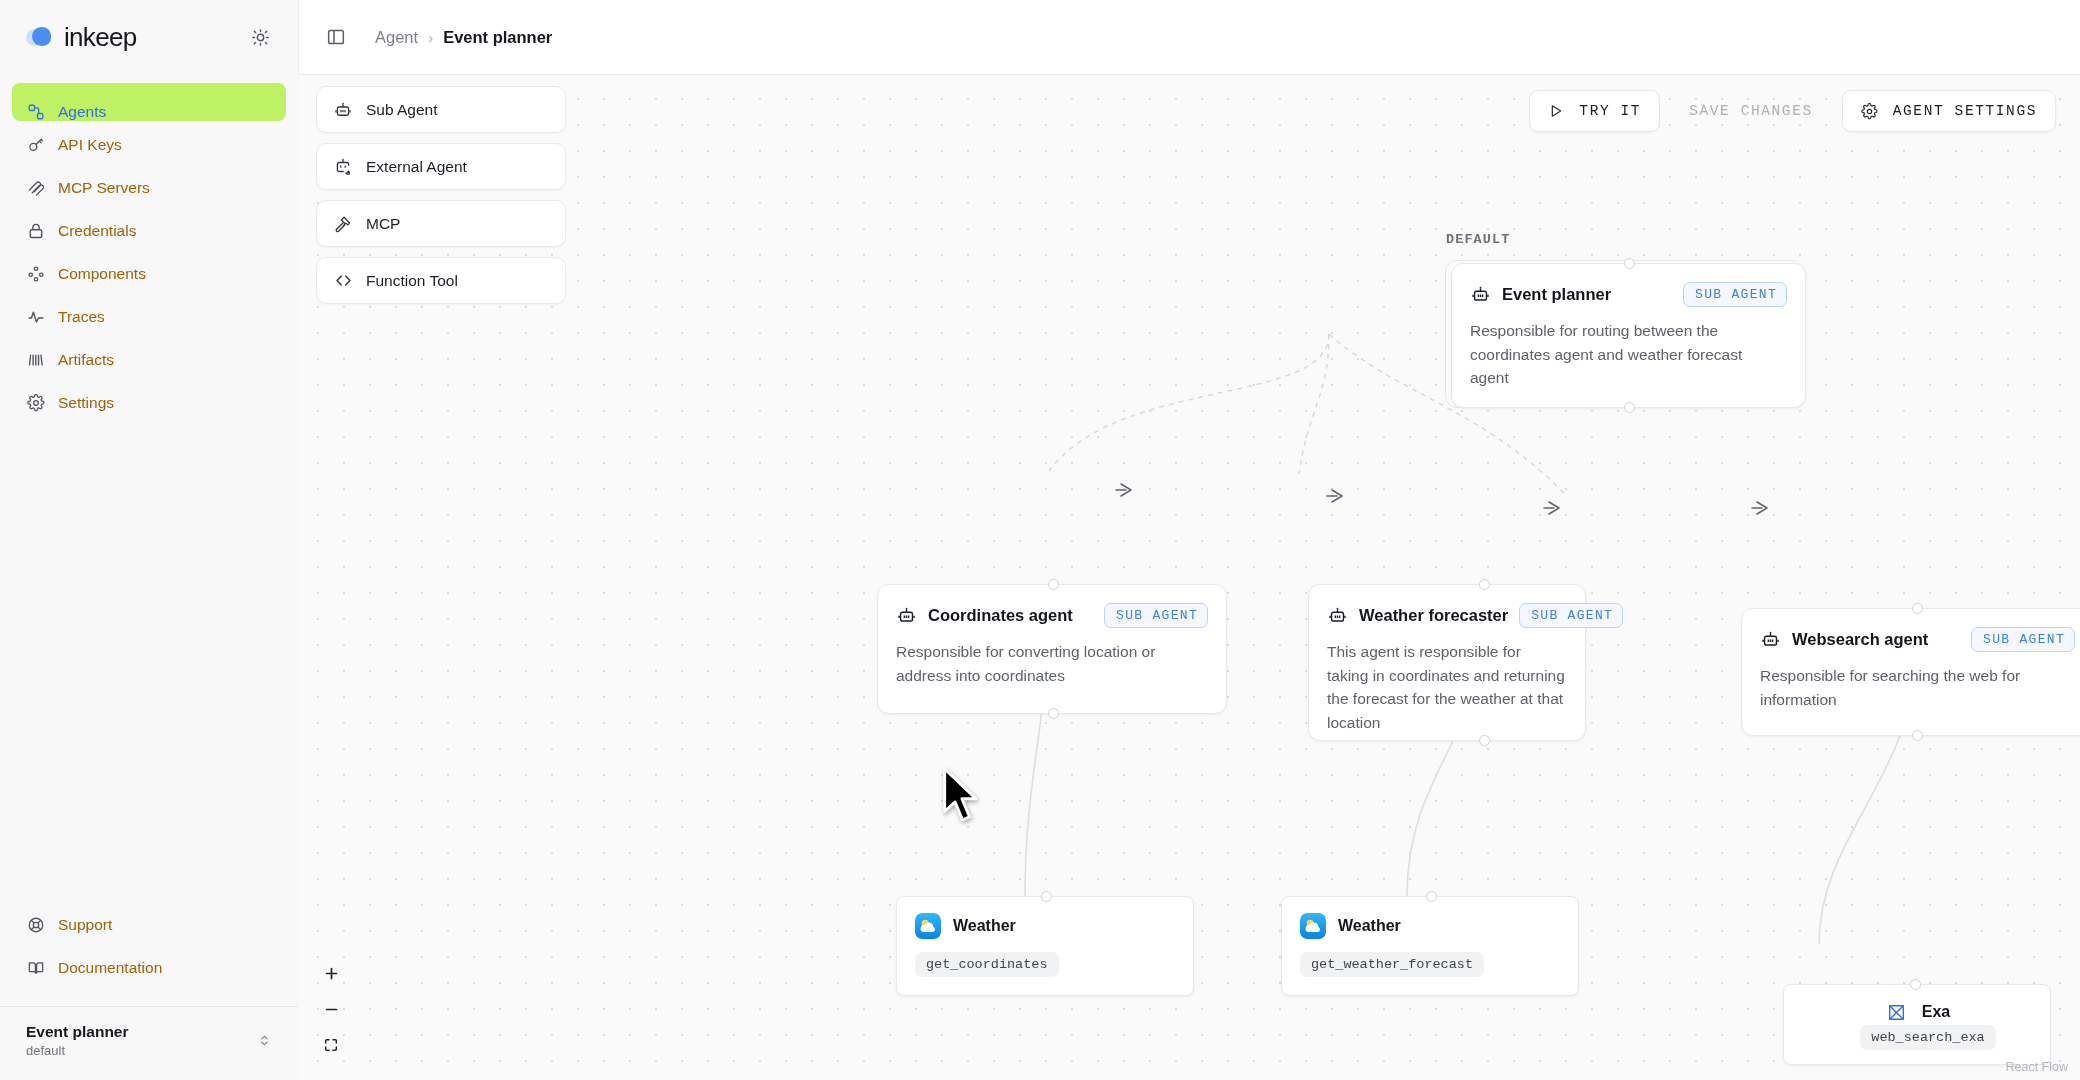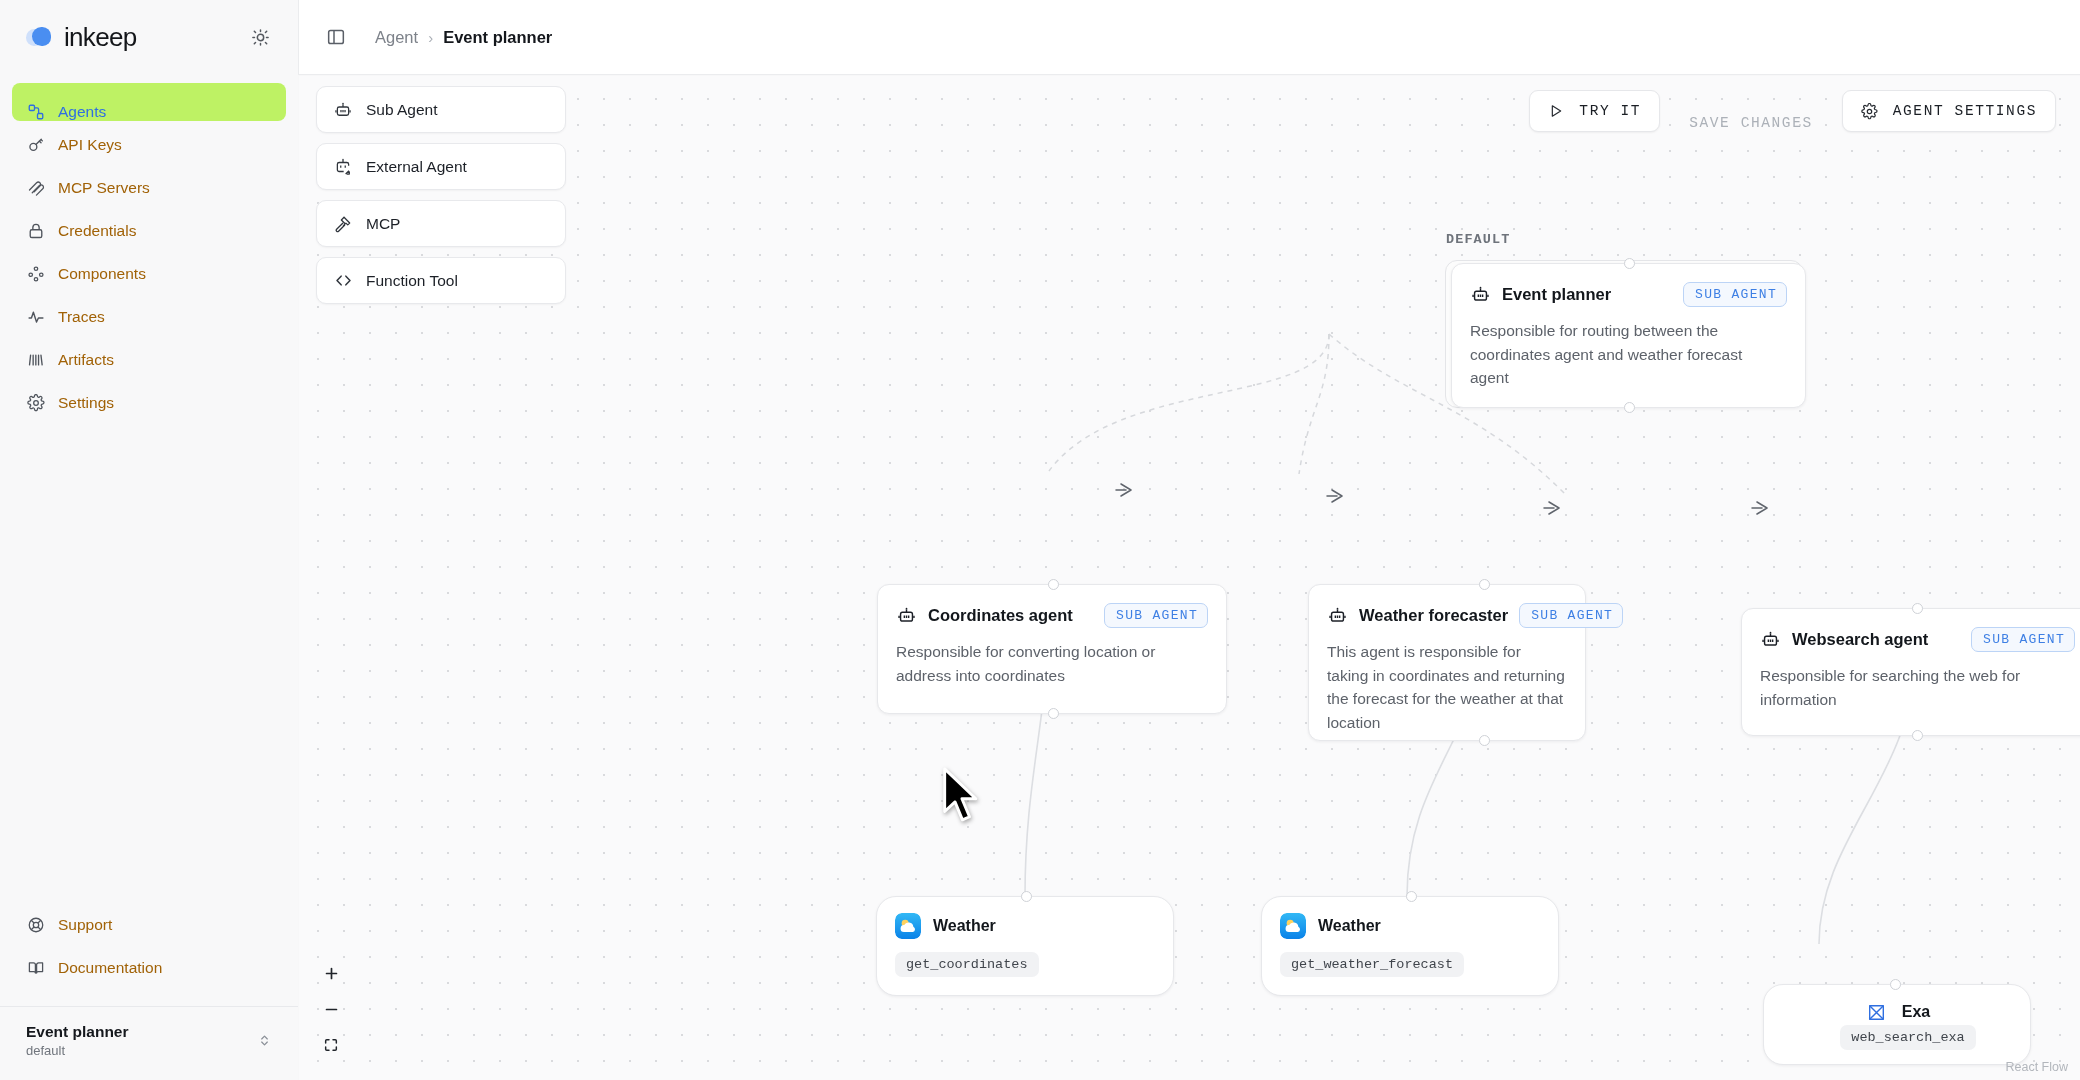--- a/index.html
+++ b/index.html
@@ -122,21 +122,21 @@
     height: 42px; display: flex; align-items: center; gap: 15px;
     padding: 0 18px; border-radius: 9px;
     background: #ffffff; border: 1px solid #e6e7ea;
     box-shadow: 0 1px 2px rgba(16,20,28,.05);
     font-family: "Liberation Mono", monospace;
     font-size: 14.5px; letter-spacing: 1.6px;
     color: #1b1f25; cursor: pointer; white-space: nowrap;
   }
   .tb-btn.ghost {
     background: transparent; border-color: transparent; box-shadow: none;
-    color: #acb1b8; cursor: default; align-items: flex-end;
+    color: #acb1b8; cursor: default;
   }
   .tb-btn .tb-ico { display: flex; align-items: center; color: #272b31; }
 
   
   #palette {
     position: absolute; left: 17px; top: 10px;
     width: 250px; display: flex; flex-direction: column; gap: 10px;
     z-index: 30;
   }
   .pal-item {
@@ -187,22 +187,23 @@
   }
   .node-desc {
     padding: 12px 20px 20px 18px;
     font-size: 15.5px; line-height: 1.52; color: #5d626a;
   }
 
   
   .tool-node {
     position: absolute; z-index: 10;
     background: #ffffff; border: 1px solid #e7e8eb;
-    border-radius: 20px; box-shadow: 0 1px 3px rgba(16,20,28,.06);
+    border-radius: 8px; box-shadow: 0 1px 3px rgba(16,20,28,.06);
     padding: 16px 18px 18px 18px;
+    margin-left: 20px;
   }
   .tool-head { display: flex; align-items: center; gap: 12px; }
   .tool-logo {
     width: 26px; height: 26px; border-radius: 7px; flex: 0 0 auto;
     display: flex; align-items: center; justify-content: center; overflow: hidden;
   }
   .tool-name { font-size: 16px; font-weight: 700; color: #13171c; }
   .tool-chip {
     display: inline-block; margin-top: 13px;
     background: #f1f2f4; border-radius: 7px;

